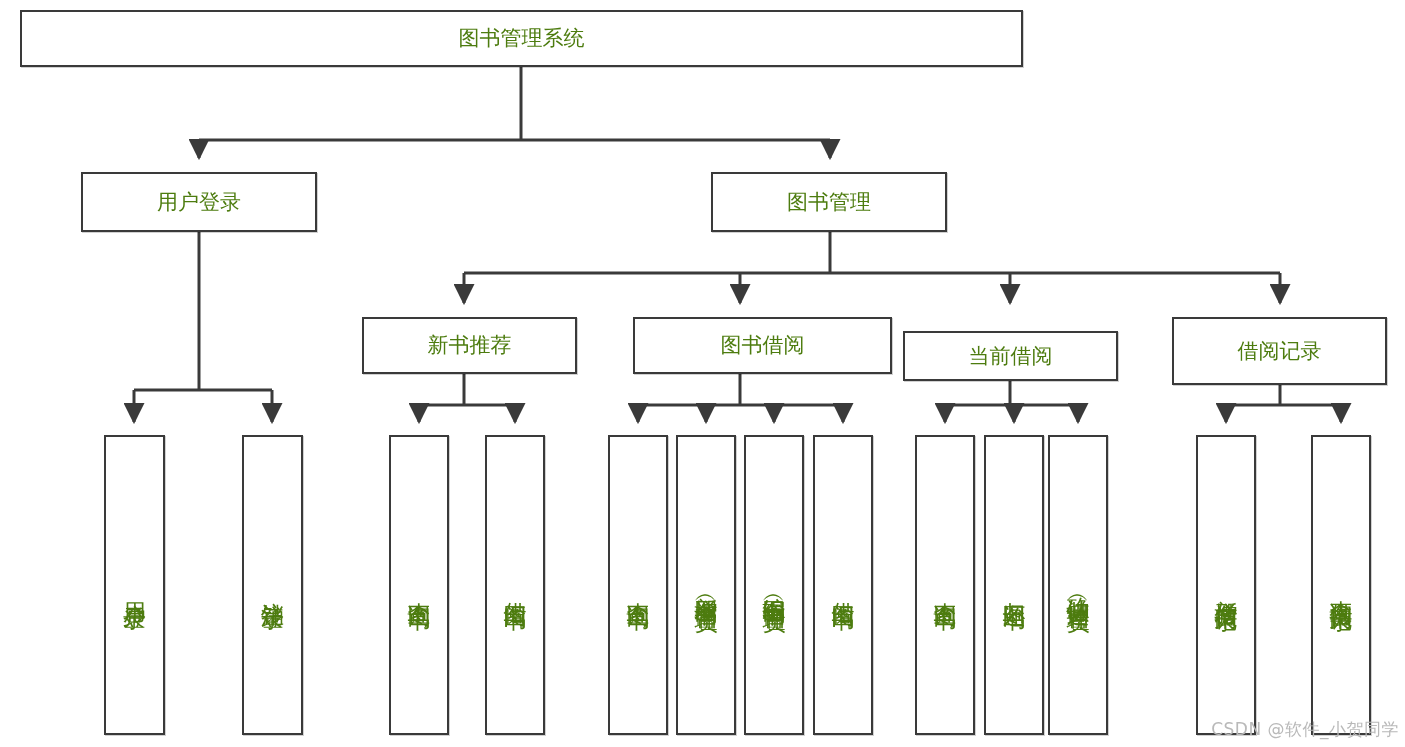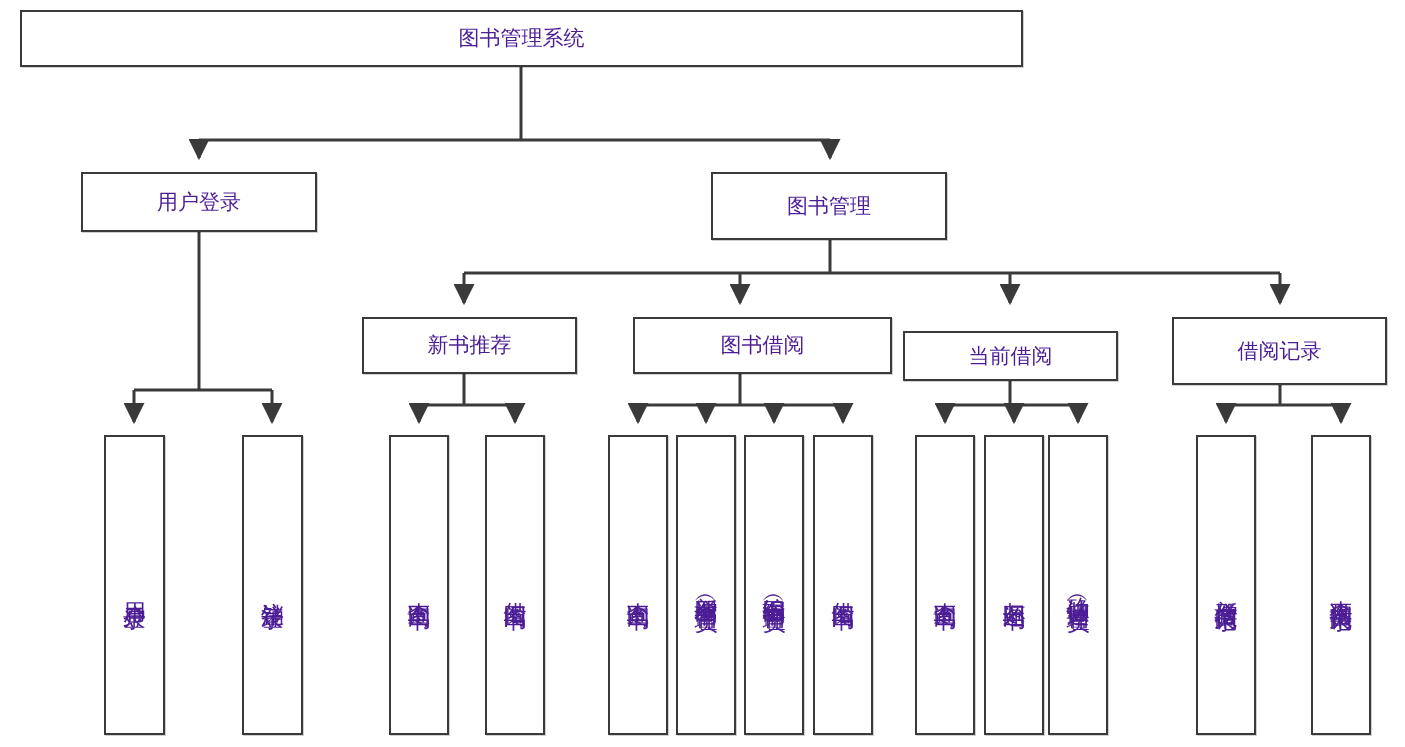--- a/index.html
+++ b/index.html
@@ -22,21 +22,21 @@
     left: 0;
     top: 0;
     width: 1405px;
     height: 747px;
   }
   .node {
     position: absolute;
     box-sizing: border-box;
     border: 2px solid #3a3a3a;
     background: #ffffff;
-    color: #4c1d95;
+    color: #4d7c0f;
     display: flex;
     align-items: center;
     justify-content: center;
     text-align: center;
     line-height: 1.25;
     box-shadow: 1px 1px 0 rgba(0,0,0,0.18);
     font-family: Liberation Serif, serif;
   }
   .node.h {
     font-size: 21px;
@@ -112,21 +112,21 @@
       <path d="M 1280 374 L 1280 405"></path>
       <path d="M 1226 405 L 1341 405"></path>
       <path d="M 1226 405 L 1226 422" marker-end="url(#arrow)"></path>
       <path d="M 1341 405 L 1341 422" marker-end="url(#arrow)"></path>
     </g>
   </svg>
 
   <div class="node h" style="left:20px;top:10px;width:1003px;height:57px;">图书管理系统</div>
 
   <div class="node h" style="left:81px;top:172px;width:236px;height:60px;">用户登录</div>
-  <div class="node h" style="left:711px;top:172px;width:236px;height:68px;">图书管理</div>
+  <div class="node h" style="left:711px;top:172px;width:236px;height:60px;">图书管理</div>
 
   <div class="node v" style="left:104px;top:435px;width:61px;height:300px;">用户登录</div>
   <div class="node v" style="left:242px;top:435px;width:61px;height:300px;">注销登录</div>
 
   <div class="node h" style="left:362px;top:317px;width:215px;height:57px;">新书推荐</div>
   <div class="node h" style="left:633px;top:317px;width:259px;height:57px;">图书借阅</div>
   <div class="node h" style="left:903px;top:331px;width:215px;height:50px;">当前借阅</div>
   <div class="node h" style="left:1172px;top:317px;width:215px;height:68px;">借阅记录</div>
 
   <div class="node v" style="left:389px;top:435px;width:60px;height:300px;">查询图书</div>
@@ -137,13 +137,14 @@
   <div class="node v" style="left:744px;top:435px;width:60px;height:300px;">编辑图书（管理员）</div>
   <div class="node v" style="left:813px;top:435px;width:60px;height:300px;">借阅图书</div>
 
   <div class="node v" style="left:915px;top:435px;width:60px;height:300px;">查询图书</div>
   <div class="node v" style="left:984px;top:435px;width:60px;height:300px;">归还图书</div>
   <div class="node v" style="left:1048px;top:435px;width:60px;height:300px;">确认归还（管理员）</div>
 
   <div class="node v" style="left:1196px;top:435px;width:60px;height:300px;">新增借阅记录</div>
   <div class="node v" style="left:1311px;top:435px;width:60px;height:300px;">查询借阅记录</div>
 
+  <div id="watermark">CSDN @软件_小贺同学</div>
 </div>
 
 </body></html>

